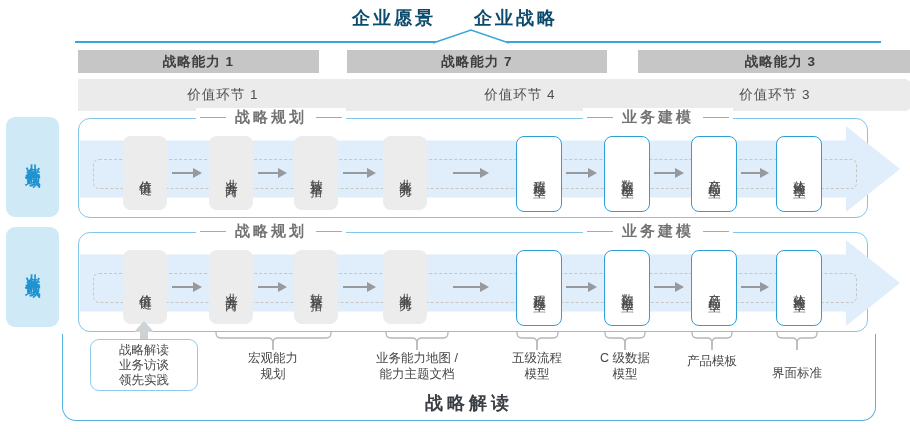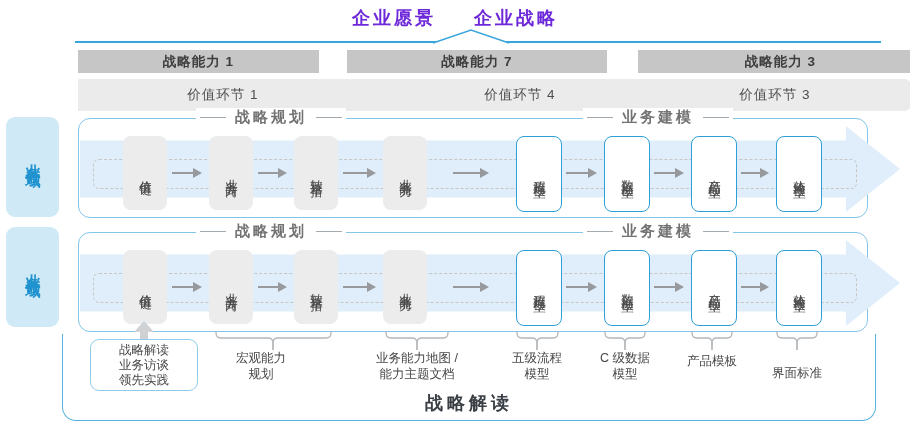--- a/index.html
+++ b/index.html
@@ -1,21 +1,21 @@
 <!DOCTYPE html>
 <html><head>
 <meta charset="utf-8">
 <style>
   html,body{margin:0;padding:0;background:#fff;}
   .page{position:relative;width:910px;height:432px;background:#fff;overflow:hidden;
         font-family:"Liberation Sans","DejaVu Sans",sans-serif;color:#444;}
 
   
   .title-row{position:absolute;top:6px;left:0;right:0;display:flex;justify-content:center;gap:38px;
-             font-size:18px;font-weight:bold;letter-spacing:3px;color:#6d28d9;}
+             font-size:18px;font-weight:bold;letter-spacing:3px;color:#0c4a6e;}
   .title-underline{position:absolute;top:41px;left:75px;width:806px;height:2px;background:#3aa6dc;}
   .title-caret{position:absolute;top:28px;left:430px;}
 
   
   .cap-seg{position:absolute;top:50px;height:23px;background:#c6c6c6;display:flex;align-items:center;
            justify-content:center;font-size:13.5px;font-weight:600;color:#3d3d3d;letter-spacing:1px;}
   .val-seg{position:absolute;top:79px;height:32px;background:#ebebeb;display:flex;align-items:center;
            justify-content:center;font-size:13.5px;color:#4e4e4e;letter-spacing:1px;}
   .val-tip{clip-path:polygon(0 0,calc(100% - 26px) 0,100% 50%,calc(100% - 26px) 100%,0 100%);padding-right:26px;}
   .val-tip-notch{clip-path:polygon(0 0,calc(100% - 26px) 0,100% 50%,calc(100% - 26px) 100%,0 100%,26px 50%);
@@ -160,21 +160,21 @@
       <path d="M558 331 v2 q0 5 -5 5 h-11 q-5 0 -5 5 v7"></path>
       <path d="M605 331 v2 q0 5 5 5 h10 q5 0 5 5 v7"></path>
       <path d="M645 331 v2 q0 5 -5 5 h-10 q-5 0 -5 5 v7"></path>
       <path d="M692 331 v2 q0 5 5 5 h10 q5 0 5 5 v7"></path>
       <path d="M732 331 v2 q0 5 -5 5 h-10 q-5 0 -5 5 v7"></path>
       <path d="M777 331 v2 q0 5 5 5 h10 q5 0 5 5 v7"></path>
       <path d="M817 331 v2 q0 5 -5 5 h-10 q-5 0 -5 5 v7"></path>
     </g>
   </svg>
 
-  <div class="note pre" style="left:261px;top:350px">宏观能力
+  <div class="note pre" style="left:273px;top:350px">宏观能力
 规划</div>
   <div class="note pre" style="left:417px;top:350px">业务能力地图 /
 能力主题文档</div>
   <div class="note pre" style="left:537px;top:350px">五级流程
 模型</div>
   <div class="note pre" style="left:625px;top:350px">C 级数据
 模型</div>
   <div class="note" style="left:712px;top:353px">产品模板</div>
   <div class="note" style="left:797px;top:365px">界面标准</div>
 

